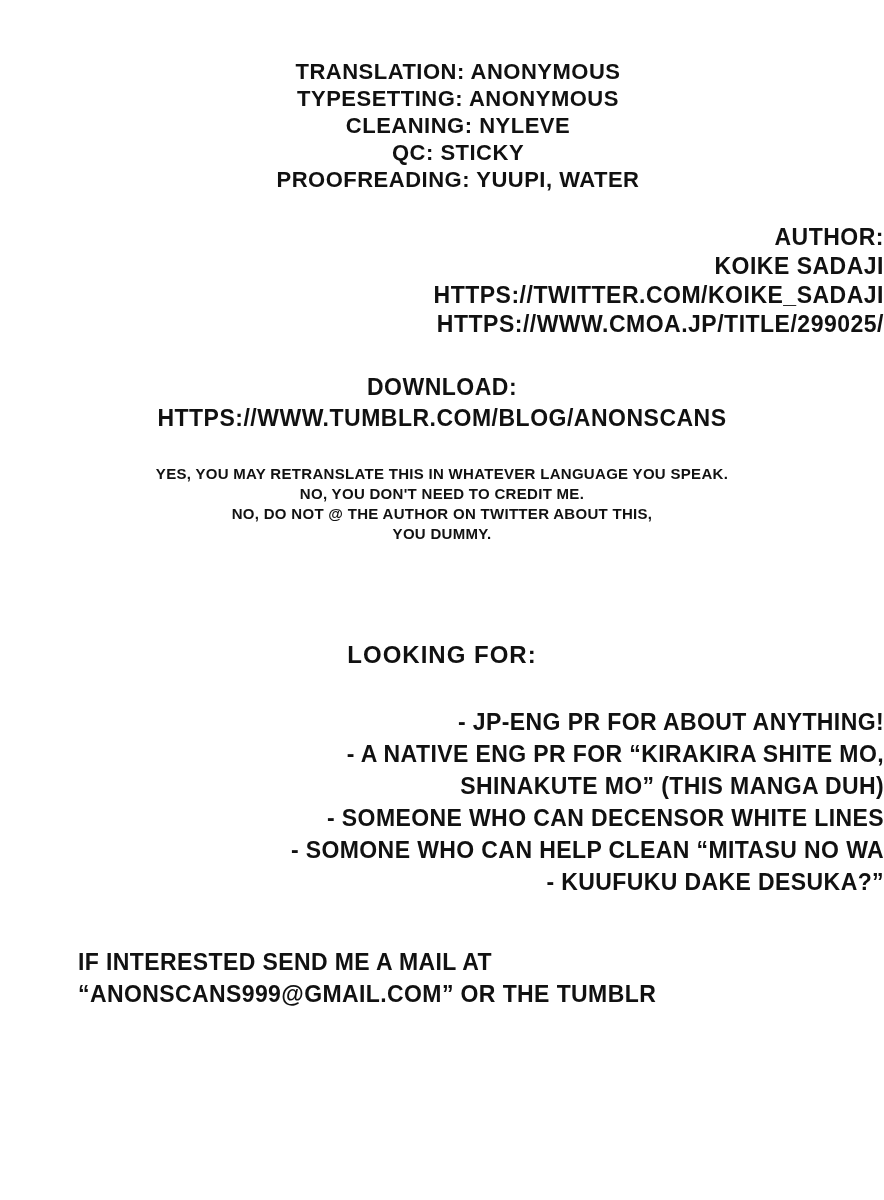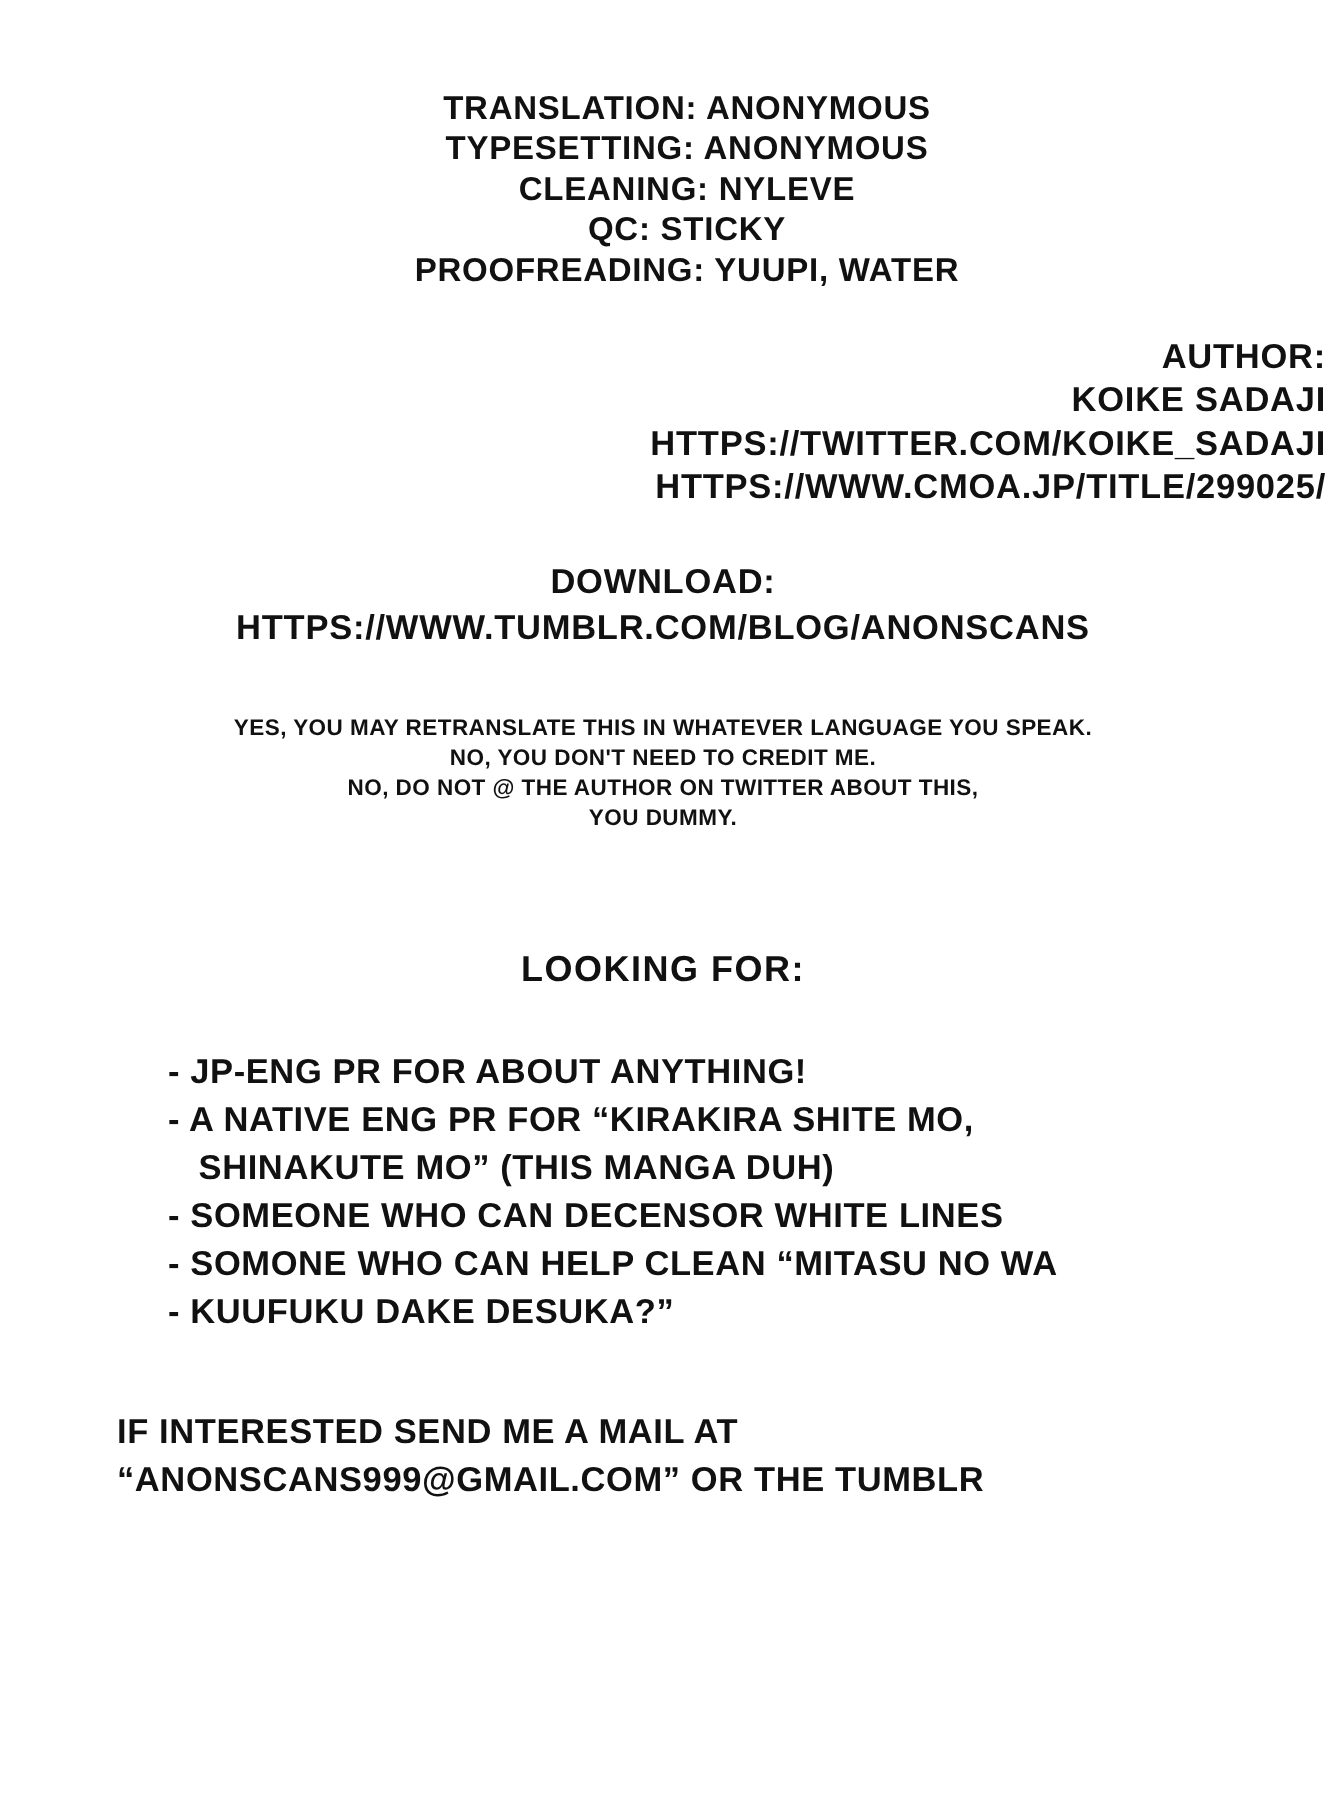--- a/index.html
+++ b/index.html
@@ -50,41 +50,42 @@
   }
   .download-block .line {
     font-size: 23px;
     line-height: 31px;
     font-weight: bold;
     letter-spacing: 0.5px;
     text-transform: uppercase;
   }
   .notice {
     text-align: center;
-    margin-top: 42px;
+    margin-top: 30px;
   }
   .notice .line {
     font-size: 15px;
     line-height: 20px;
     font-weight: bold;
     letter-spacing: 0.3px;
     text-transform: uppercase;
   }
   .looking-title {
     text-align: center;
-    margin-top: 77px;
+    margin-top: 97px;
     font-size: 24px;
     font-weight: bold;
     letter-spacing: 1px;
     text-transform: uppercase;
   }
   .looking-list {
     margin: 37px 0 0 0;
     padding: 0 0 0 112px;
     list-style: none;
+    text-align: right;
   }
   .looking-list li {
     font-size: 23px;
     line-height: 32px;
     font-weight: bold;
     letter-spacing: 0.4px;
     text-transform: uppercase;
     white-space: pre-wrap;
   }
   .contact {

